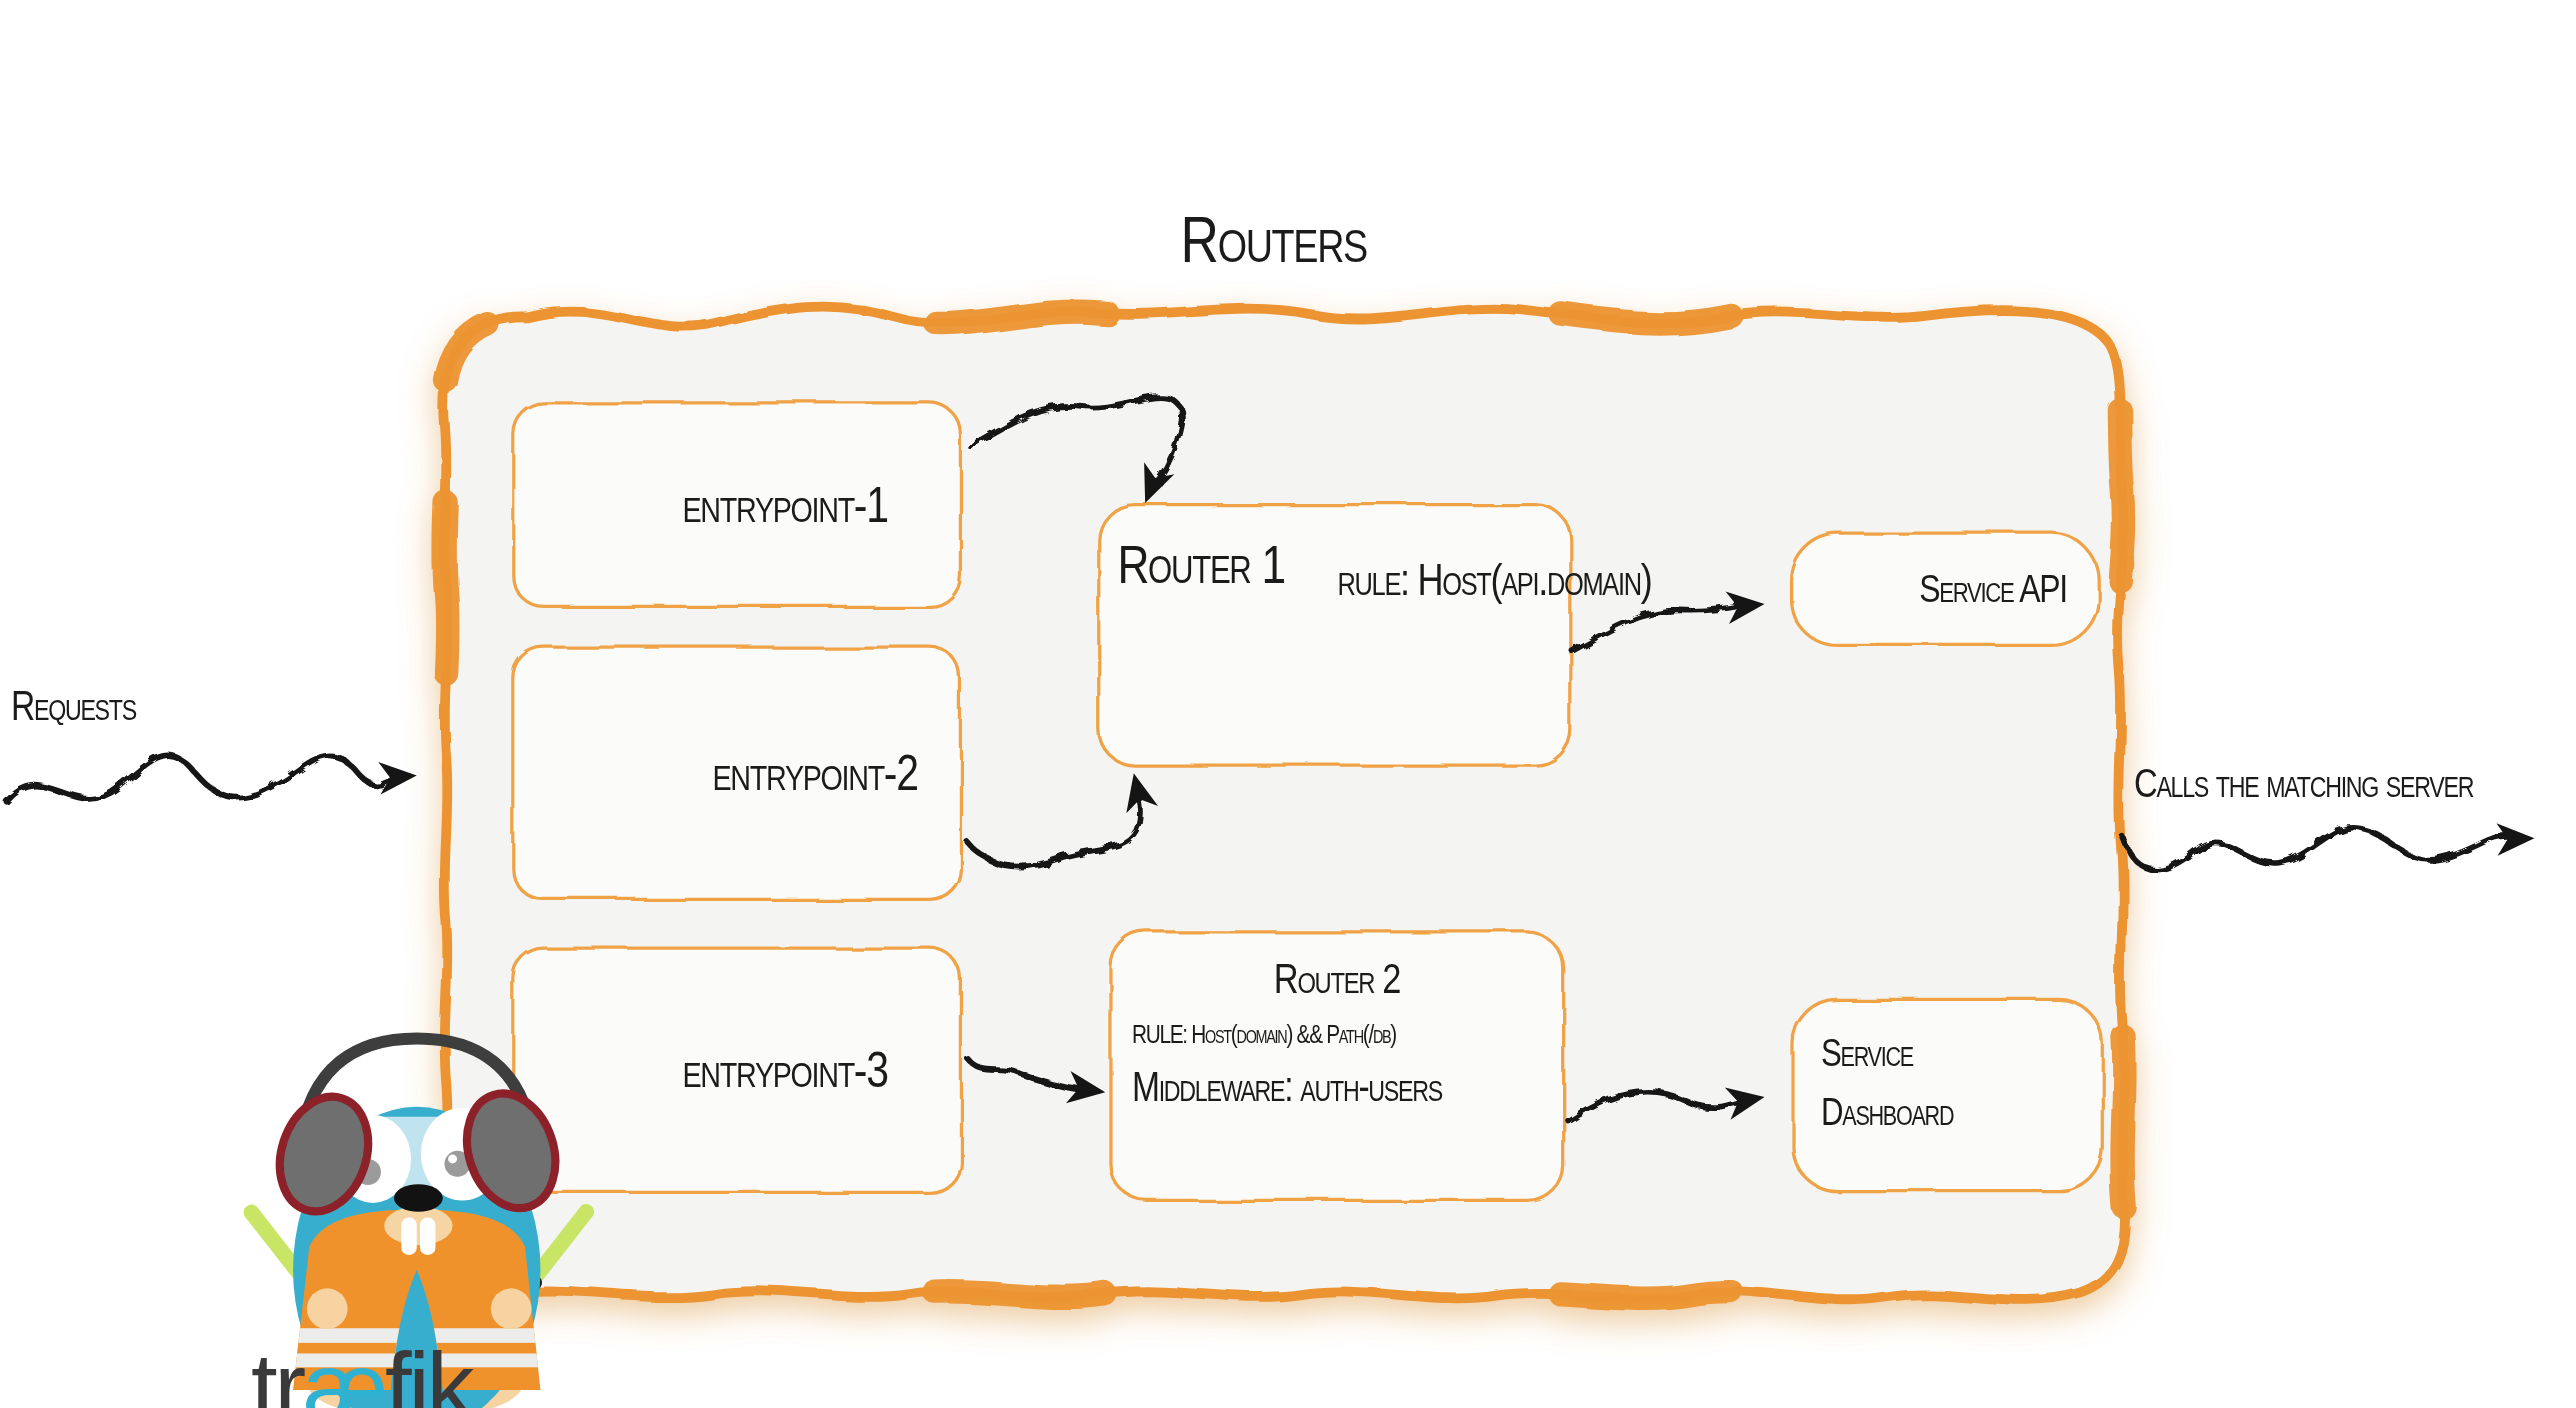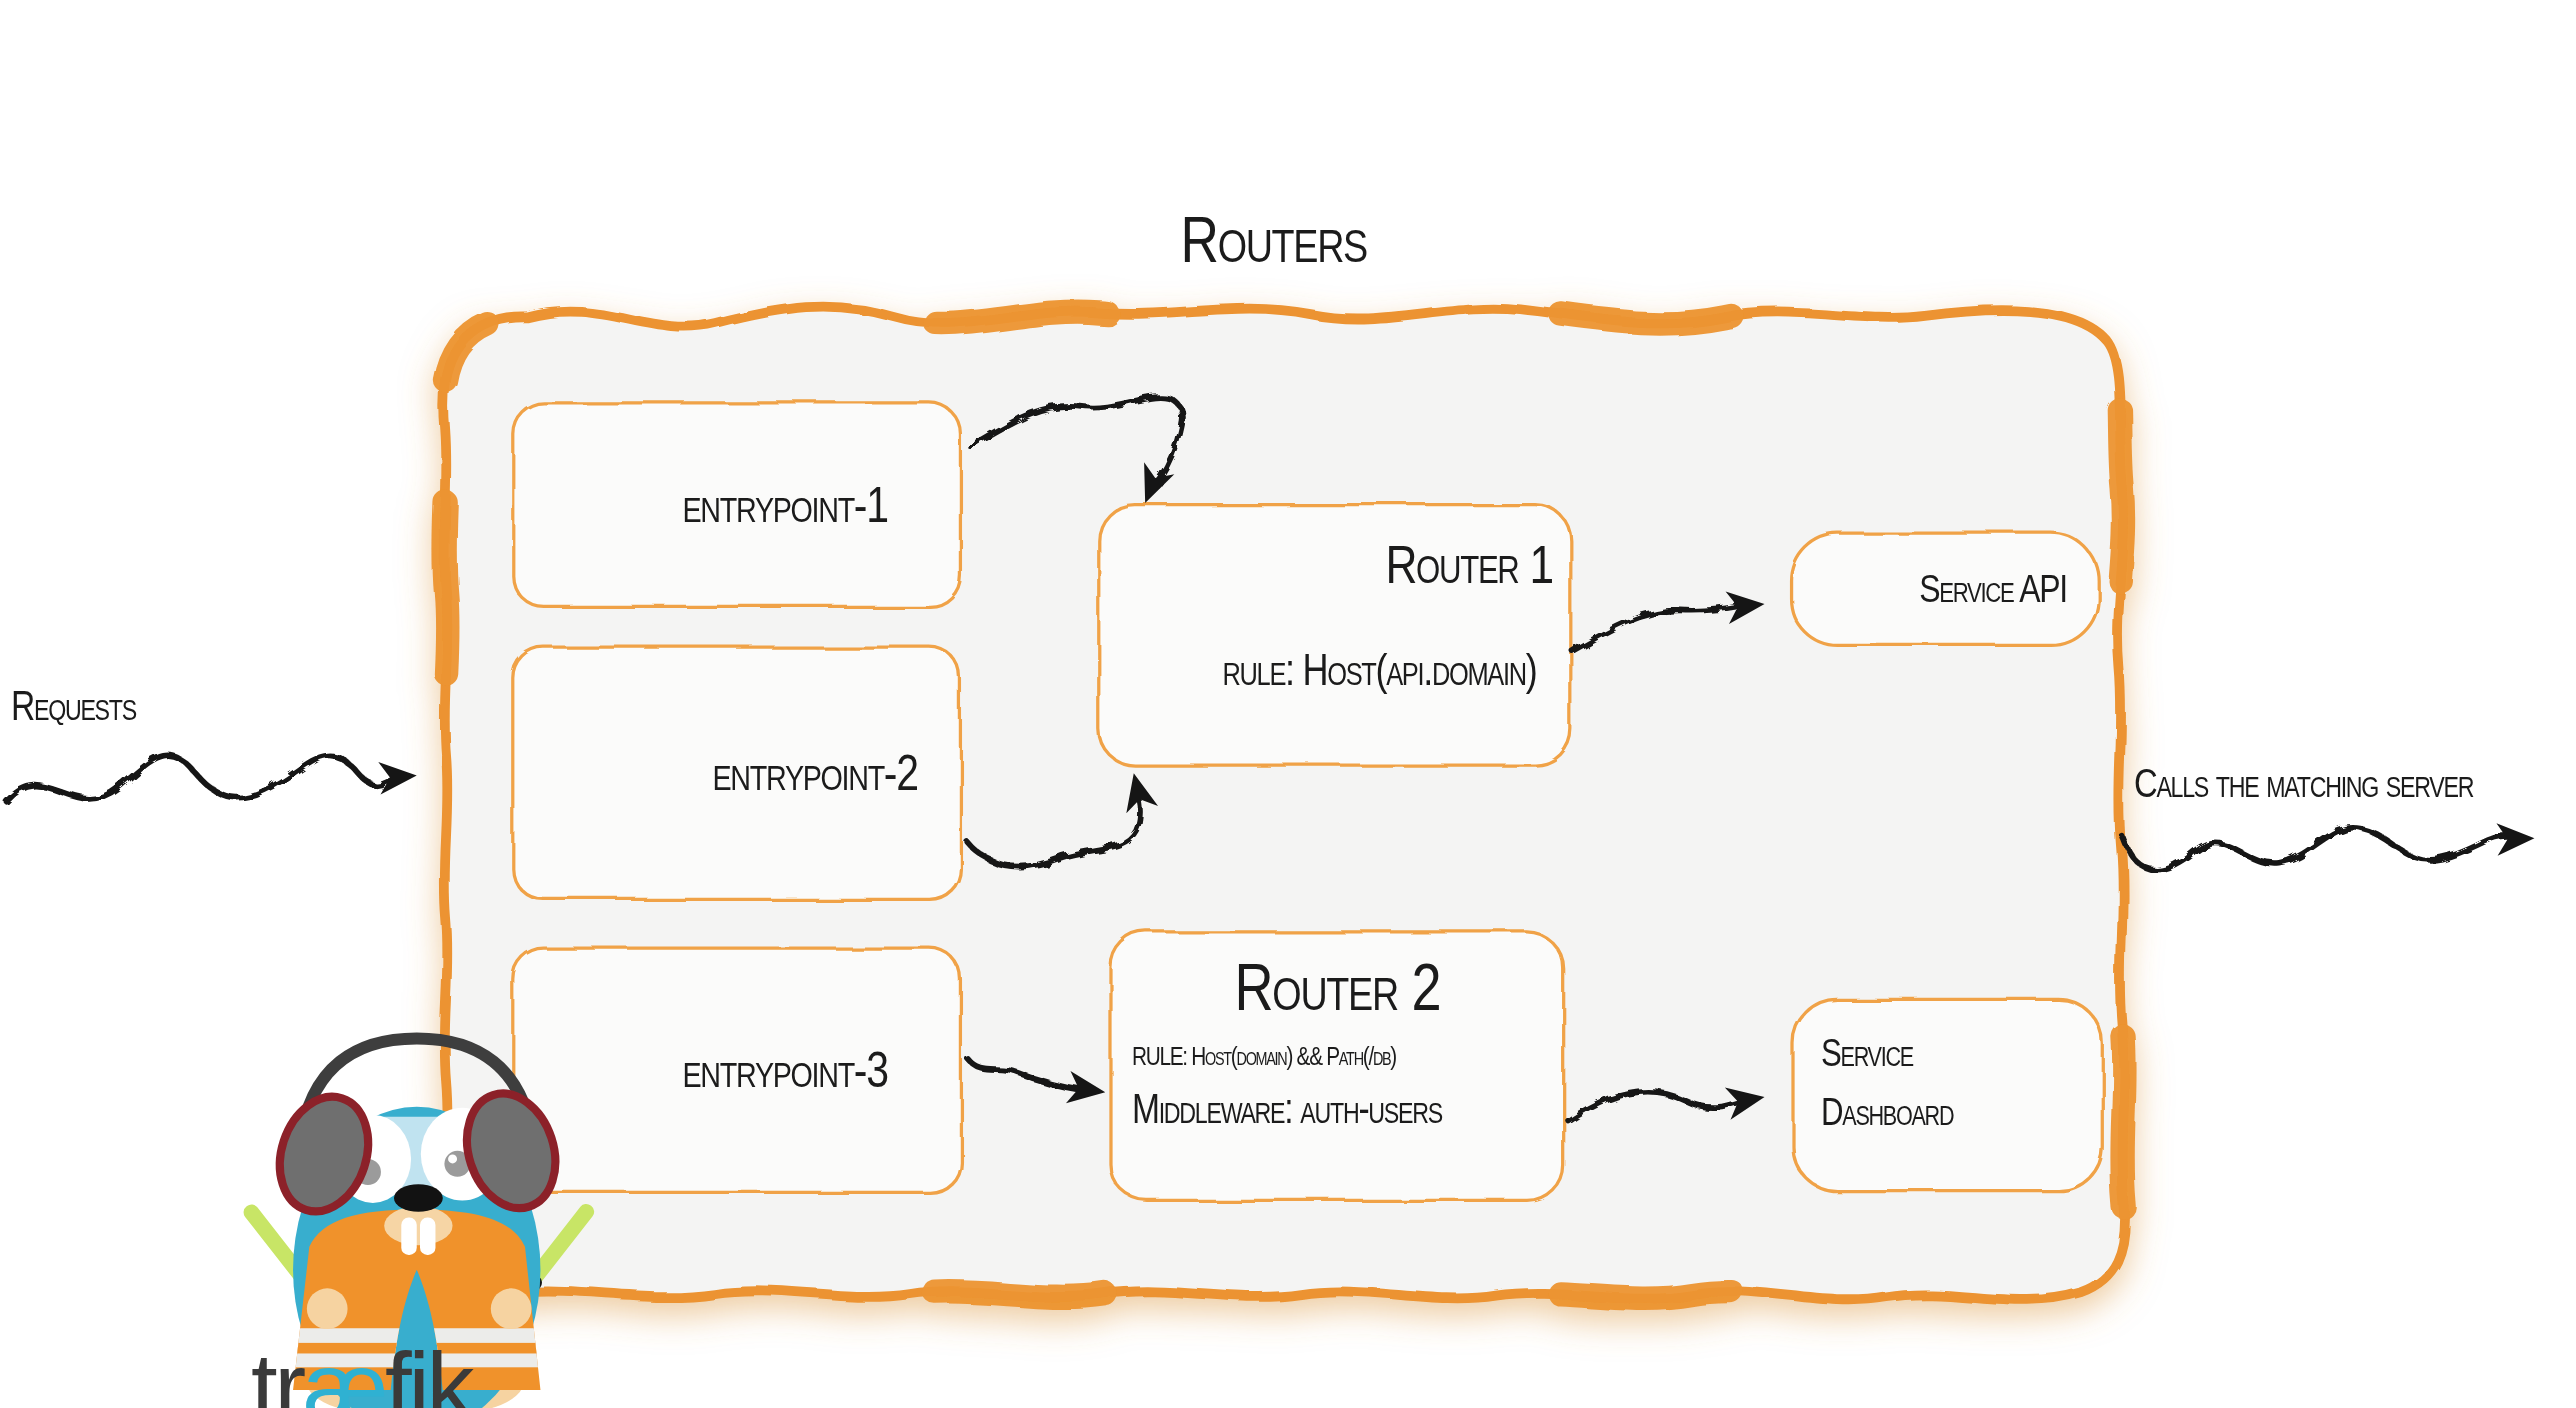--- a/index.html
+++ b/index.html
@@ -25,25 +25,25 @@
   .squish{display:inline-block;transform:scaleX(.82);transform-origin:center;}
   .squish-l{display:inline-block;transform:scaleX(.8);transform-origin:left;}
   .t-title{left:948px;top:202px;width:651px;font-size:65px;text-align:center;}
   .t-requests{left:11.4px;top:682px;font-size:42px;}
   .t-calls{left:2134px;top:760px;font-size:41px;}
   .box-label{position:absolute;}
   .ep{font-size:50px;}
   .b-ep1{left:513px;top:403px;width:448px;height:203px;}
   .b-ep2{left:543px;top:647px;width:448px;height:252px;}
   .b-ep3{left:513px;top:948px;width:448px;height:244px;}
-  .b-r1{left:1099px;top:505px;width:472px;height:260px;display:flex;flex-direction:column;align-items:flex-end;}
+  .b-r1{left:1099px;top:505px;width:472px;height:260px;display:flex;flex-direction:row;align-items:flex-start;}
   .r1-title{font-size:54px;margin-top:28px;}
   .r1-rule{font-size:44px;margin-top:50px;}
   .b-r2{left:1111px;top:932px;width:452px;height:269px;display:flex;flex-direction:column;box-sizing:border-box;padding:0 21px;}
-  .r2-title{font-size:66px;margin-top:17px;align-self:center;}
+  .r2-title{font-size:42px;margin-top:23px;align-self:center;}
   .r2-rule{font-size:26px;margin-top:16.3px;}
   .r2-mw{font-size:42px;margin-top:13px;}
   .b-api{left:1791px;top:533px;width:308px;height:112px;font-size:39px;}
   .b-dash{left:1793px;top:999px;width:309px;height:191px;font-size:39px;box-sizing:border-box;padding:25px 0 0 28px;line-height:1.5;white-space:normal;}
   .dash-inner{white-space:normal;}
   .wordmark{
     position:absolute;left:251px;top:1332px;
     font-size:96px;font-weight:normal;letter-spacing:-3.3px;
     color:#3a3a3a;white-space:nowrap;
   }

